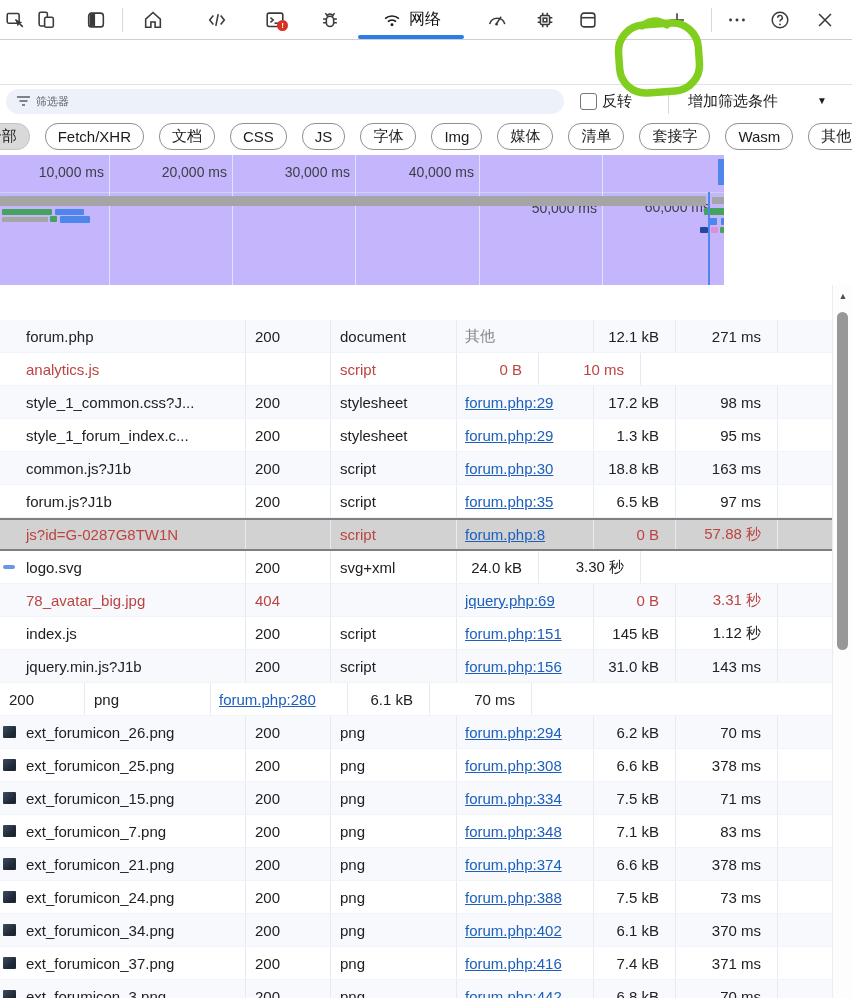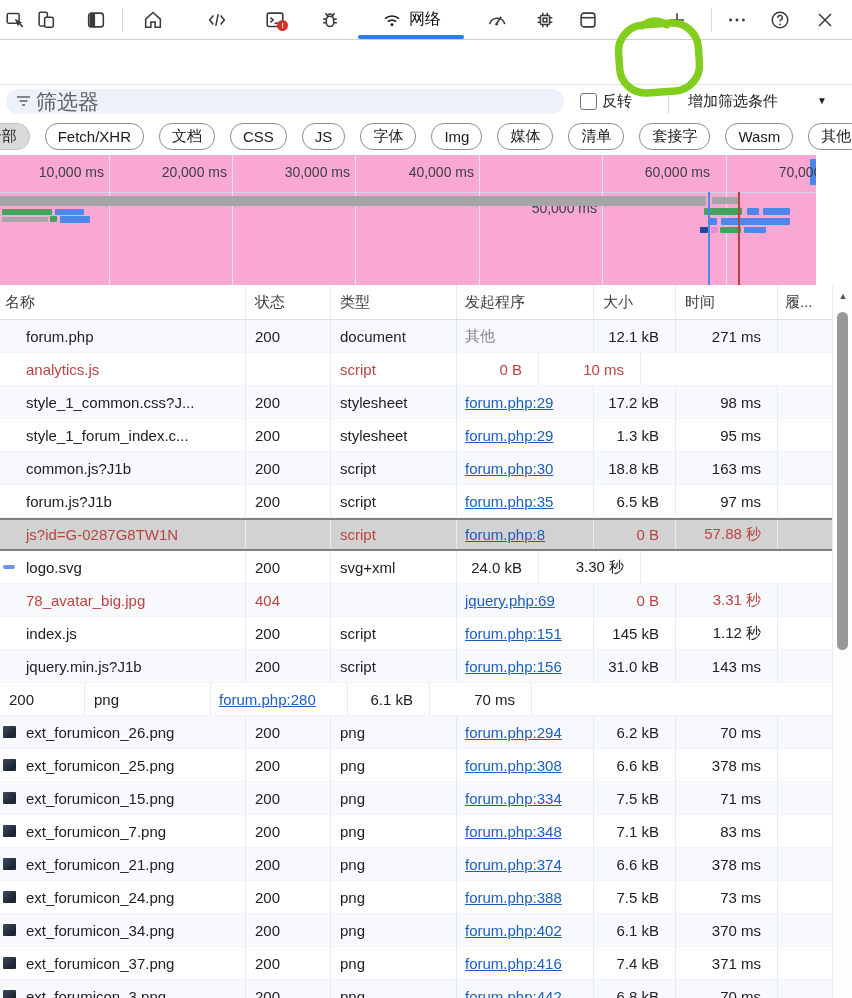--- a/index.html
+++ b/index.html
@@ -21,30 +21,30 @@
   .cb.checked{background:#1a73e8;}
   .cb.checked::after{content:"";position:absolute;left:4px;top:3px;width:7px;height:4.5px;border-left:2px solid #fff;border-bottom:2px solid #fff;transform:rotate(-45deg);}
   .cb.empty{background:#fff;border:1.5px solid #767676;}
   .cblabel{position:absolute;top:52px;font-size:15px;color:#1b1b1b;line-height:21px;}
   .dropdown{position:absolute;left:362px;top:47px;width:138px;height:30px;border:1px solid #757575;border-radius:4px;background:#fff;box-sizing:border-box;display:flex;align-items:center;}
   .dropdown .val{padding-left:12px;font-size:15px;color:#1b1b1b;flex:1;}
   .dropdown .caret{margin-right:10px;font-size:11px;color:#1b1b1b;}
   
   .filterbar{position:absolute;top:85px;left:0;width:852px;height:33px;background:#fff;}
   .finput{position:absolute;left:6px;top:4px;width:558px;height:25px;background:#edf1f9;border-radius:13px;display:flex;align-items:center;}
-  .finput .ph{margin-left:30px;font-size:21px;color:#5c6066;}
+  .finput .ph{margin-left:30px;font-size:11px;color:#5c6066;}
   .funnel-sm{position:absolute;left:11px;top:7px;}
   .fb-lbl{position:absolute;top:7px;font-size:15px;color:#1b1b1b;}
   .fb-caret{position:absolute;left:817px;top:10px;font-size:10px;color:#1b1b1b;}
   
   .typefilter{position:absolute;top:118px;left:0;width:852px;height:37px;display:flex;align-items:center;gap:15px;overflow:hidden;justify-content:center;}
   .pill{height:27px;padding:0 12px;border-radius:13px;border:1px solid #8f8f8f;background:#fff;font-size:15px;color:#1b1b1b;font-family:"Liberation Sans",sans-serif;display:flex;align-items:center;white-space:nowrap;}
   .pill.selected{background:#d9d9d9;border-color:#c4c4c4;margin-left:-14px;}
   
-  .chartarea{position:absolute;top:155px;left:0;width:816px;height:130px;background:#f9a8d4;overflow:hidden;text-decoration:underline;}
+  .chartarea{position:absolute;top:155px;left:0;width:724px;height:130px;background:#c4b5fd;overflow:hidden;text-decoration:underline;}
   .gridline{position:absolute;top:0;width:1px;height:130px;background:#dde6f6;}
   .tick{position:absolute;top:9px;width:118px;text-align:right;font-size:14px;color:#3c4043;white-space:nowrap;}
   .hline{position:absolute;left:0;top:37px;width:852px;height:1px;background:#c9d6ef;}
   .bar{position:absolute;border-radius:1px;}
   .marker{position:absolute;top:37px;width:2px;height:93px;}
   .edgehandle{position:absolute;right:0;top:4px;width:6px;height:26px;background:#4e86ec;}
   
   .thead{position:absolute;top:285px;left:0;width:832px;height:35px;background:#fff;border-bottom:1px solid #d8dce5;box-sizing:border-box;display:flex;font-size:15px;color:#3c4043;}
   .hc{display:flex;align-items:center;border-right:1px solid #e4ebf5;box-sizing:border-box;overflow:hidden;white-space:nowrap;height:100%;}
   .w-name{width:246px;}.w-status{width:85px;}.w-type{width:126px;}.w-init{width:137px;}.w-size{width:82px;}.w-time{width:102px;}.w-wf{width:54px;border-right:none;}
@@ -244,21 +244,21 @@
       <div class="tick" style="left: -14px;">10,000 ms</div>
       <div class="gridline" style="left: 232px;"></div>
       <div class="tick" style="left: 109px;">20,000 ms</div>
       <div class="gridline" style="left: 355px;"></div>
       <div class="tick" style="left: 232px;">30,000 ms</div>
       <div class="gridline" style="left: 479px;"></div>
       <div class="tick" style="left: 356px;">40,000 ms</div>
       <div class="gridline" style="left: 602px;"></div>
       <div class="tick" style="left: 479px; margin-top: 36px;">50,000 ms</div>
       <div class="gridline" style="left: 726px;"></div>
-      <div class="tick" style="left: 592px;">60,000 ms</div>
+      <div class="tick" style="left: 592px; margin-top: 35px;">60,000 ms</div>
       <div class="gridline" style="left: 849px;"></div>
       <div class="tick" style="left: 726px;">70,000 ms</div>
       <div class="bar" style="left: 0px; top: 41px; width: 706px; height: 10px; background: rgb(165, 165, 165);"></div>
       <div class="bar" style="left: 712px; top: 42px; width: 26px; height: 7px; background: rgb(165, 165, 165);"></div>
       <div class="bar" style="left: 2px; top: 54px; width: 50px; height: 6px; background: rgb(70, 163, 94);"></div>
       <div class="bar" style="left: 55px; top: 54px; width: 29px; height: 6px; background: rgb(78, 134, 236);"></div>
       <div class="bar" style="left: 2px; top: 62px; width: 46px; height: 5px; background: rgb(165, 165, 165);"></div>
       <div class="bar" style="left: 50px; top: 61px; width: 7px; height: 6px; background: rgb(70, 163, 94);"></div>
       <div class="bar" style="left: 60px; top: 61px; width: 30px; height: 7px; background: rgb(78, 134, 236);"></div>
       <div class="bar" style="left: 704px; top: 53px; width: 38px; height: 7px; background: rgb(70, 163, 94);"></div>
@@ -267,29 +267,20 @@
       <div class="bar" style="left: 708px; top: 63px; width: 9px; height: 7px; background: rgb(78, 134, 236);"></div>
       <div class="bar" style="left: 721px; top: 63px; width: 69px; height: 7px; background: rgb(78, 134, 236);"></div>
       <div class="bar" style="left: 700px; top: 72px; width: 8px; height: 6px; background: rgb(35, 72, 155);"></div>
       <div class="bar" style="left: 711px; top: 72px; width: 7px; height: 6px; background: rgb(223, 143, 216);"></div>
       <div class="bar" style="left: 720px; top: 72px; width: 21px; height: 6px; background: rgb(70, 163, 94);"></div>
       <div class="bar" style="left: 744px; top: 72px; width: 22px; height: 6px; background: rgb(78, 134, 236);"></div>
       <div class="marker" style="left: 708px; background: rgb(78, 134, 236);"></div>
       <div class="marker" style="left: 738px; background: rgb(181, 68, 62);"></div>
     </div>
 
-  <div class="thead">
-    <div class="hc w-name">名称</div>
-    <div class="hc w-status">状态</div>
-    <div class="hc w-type">类型</div>
-    <div class="hc w-init">发起程序</div>
-    <div class="hc w-size">大小</div>
-    <div class="hc w-time">时间</div>
-    <div class="hc w-wf">履...</div>
-  </div>
 
   <div class="rows">
       <div class="row alt">
         <div class="c cname w-name">
           <span class="ntext">forum.php</span>
         </div>
         <div class="c cstatus w-status">200</div>
         <div class="c ctype w-type">document</div>
         <div class="c cinit w-init">
           <span class="plain">其他</span>

